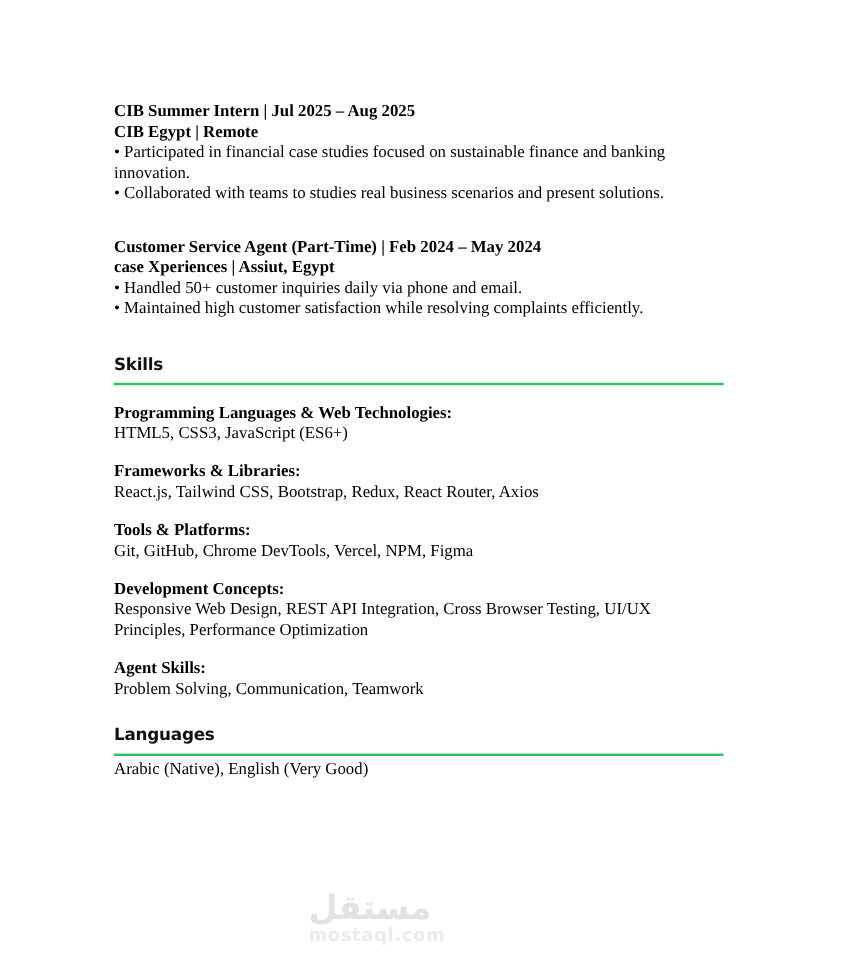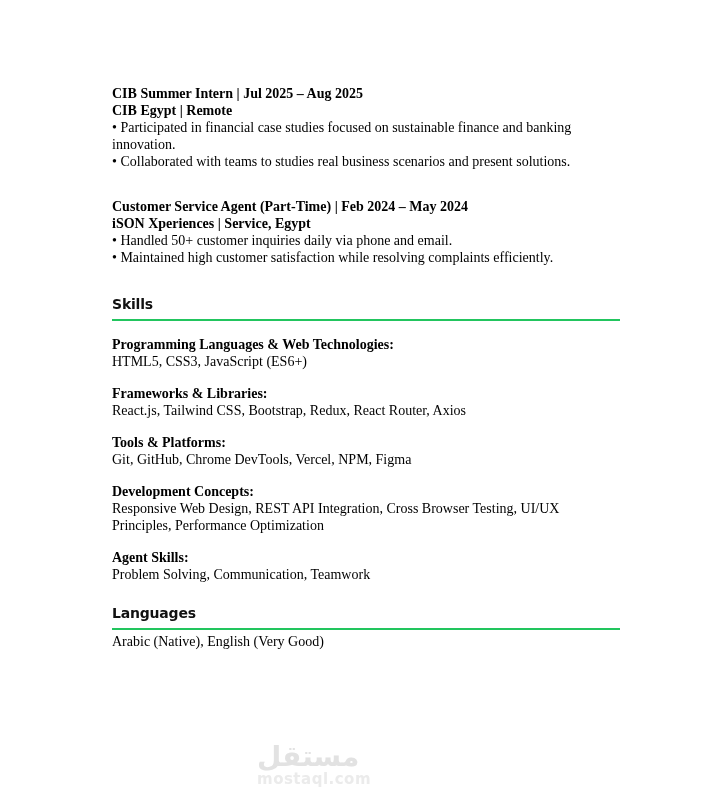--- a/index.html
+++ b/index.html
@@ -6,21 +6,21 @@
   html, body { width: 714px; height: 805px; }
   body {
     background: #ffffff;
     font-family: "Liberation Serif", serif;
     color: #000000;
     position: relative;
     overflow: hidden;
   }
   .content {
     position: absolute;
-    left: 112px;
+    left: 95px;
     top: 85px;
     width: 508px;
   }
   .line {
     font-size: 14px;
     line-height: 17px;
     white-space: pre;
   }
   .bold { font-weight: bold; }
   .exp-entry { margin-bottom: 13px; }
@@ -71,21 +71,21 @@
   <section>
     <div class="exp-entry">
       <div class="line bold">CIB Summer Intern | Jul 2025 – Aug 2025</div>
       <div class="line bold">CIB Egypt | Remote</div>
       <div class="line">• Participated in financial case studies focused on sustainable finance and banking
 innovation.</div>
       <div class="line">• Collaborated with teams to studies real business scenarios and present solutions.</div>
     </div>
     <div class="exp-entry">
       <div class="line bold">Customer Service Agent (Part-Time) | Feb 2024 – May 2024</div>
-      <div class="line bold">iSON Xperiences | Service, Egypt</div>
+      <div class="line bold">case Xperiences | Assiut, Egypt</div>
       <div class="line">• Handled 50+ customer inquiries daily via phone and email.</div>
       <div class="line">• Maintained high customer satisfaction while resolving complaints efficiently.</div>
     </div>
   </section>
 
   <section>
     <h2 class="sec-heading sec-heading--skills">Skills</h2>
 
     <div class="skill-group">
       <div class="line bold">Programming Languages &amp; Web Technologies:</div>

